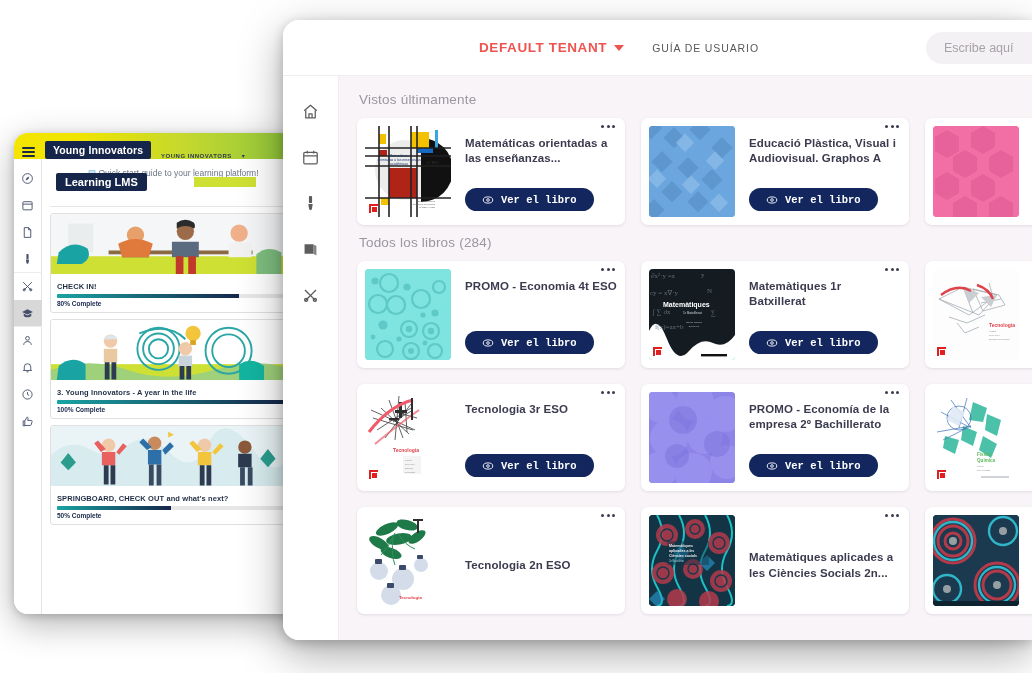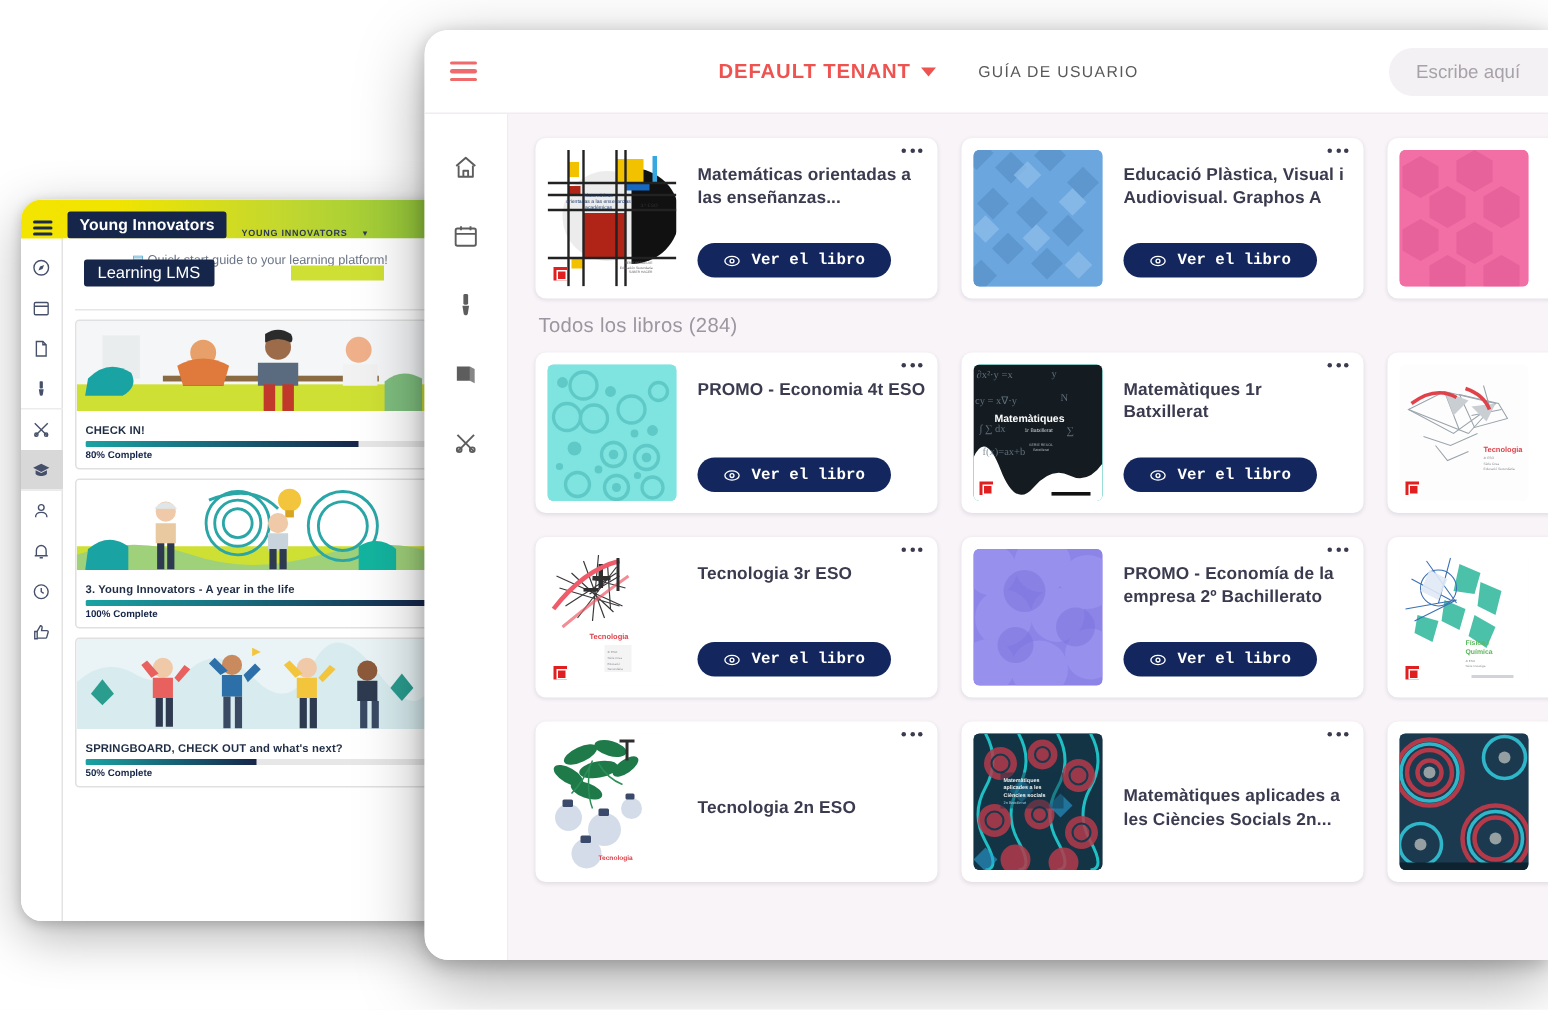--- a/index.html
+++ b/index.html
@@ -49,21 +49,21 @@
   .rail-ico svg { width:13px; height:13px; }
 
   .lms-main { flex:1; background:#fff; position:relative; overflow:hidden; }
   .lms-hero {
     position:relative; height:44px; padding:5px 0 0 6px;
   }
   .qs-note { font-size:8.5px; color:#6a7485; padding-left:40px; padding-top:4px; white-space:nowrap;}
   .qs-note .doc { color:#4da3c9; }
   .lms-badge2 {
     position:absolute; left:14px; top:14px;
-    background:#16264a; color:#fff; font-size:11px; font-weight:400;
+    background:#16264a; color:#fff; font-size:11px; font-weight:700;
     padding:3px 9px; border-radius:2px;
   }
   .lime-chip { position:absolute; left:152px; top:18px; width:62px; height:10px; background:#cfe034;}
   .lms-divider { height:1px; background:#e6e6e6; margin: 3px 8px 0 8px;}
 
   .course-card {
     margin: 6px 8px 0 8px; border:1px solid #e0e0e0; border-radius:3px; overflow:hidden; background:#fff;
   }
   .cc-img { height:63px; position:relative; overflow:hidden; }
   .cc-title { font-size:7.5px; font-weight:700; color:#1f2d45; padding:5px 6px 3px 6px; letter-spacing:.1px;}
@@ -79,21 +79,21 @@
   #front-window {
     position:absolute; left:283px; top:20px;
     width: 749px; height: 620px;
     background:#fff;
     border-radius:16px 0 0 16px;
     box-shadow: 0 14px 44px rgba(0,0,0,.34), 0 3px 12px rgba(0,0,0,.2);
     overflow:hidden;
   }
   .fw-top {
     height: 56px; background:#fff; display:flex; align-items:center;
-    padding: 0 14px 0 17px; position:relative; border-bottom:1px solid #f0ecf0;
+    padding: 0 14px 0 17px; position:relative; border-bottom:1px solid #f0ecf0;justify-content:flex-end;
   }
   .fw-burger { width:18px; cursor:pointer;}
   .fw-burger span{ display:block; height:2.4px; background:#ef6a6a; margin:3px 0; border-radius:2px;}
   .fw-center { position:absolute; left:196px; display:flex; align-items:center; gap:28px; }
   .tenant {
     color:#ef5350; font-size:13.5px; font-weight:600; letter-spacing:.6px; display:flex; align-items:center; gap:7px;
   }
   .tenant .tri { width:0;height:0;border-left:5px solid transparent;border-right:5px solid transparent;border-top:6px solid #ef5350;}
   .guide { color:#585858; font-size:10.5px; letter-spacing:.9px; }
   .search-pill {
@@ -403,20 +403,21 @@
               <line x1="5" y1="5" x2="19" y2="19"></line>
               <line x1="19" y1="5" x2="5" y2="19"></line>
               <circle cx="6.5" cy="17.5" r="2"></circle>
               <circle cx="17.5" cy="17.5" r="2"></circle>
             </svg>
         </div>
       </div>
 
       <div class="fw-content">
 
+        <div class="sec-title">Vistos últimamente</div>
 
         <div class="grid">
 
           <div class="bk-card">
             <div class="dots">
                 <i></i>
                 <i></i>
                 <i></i>
               </div>
             <div class="bk-cover cv-mondrian">

